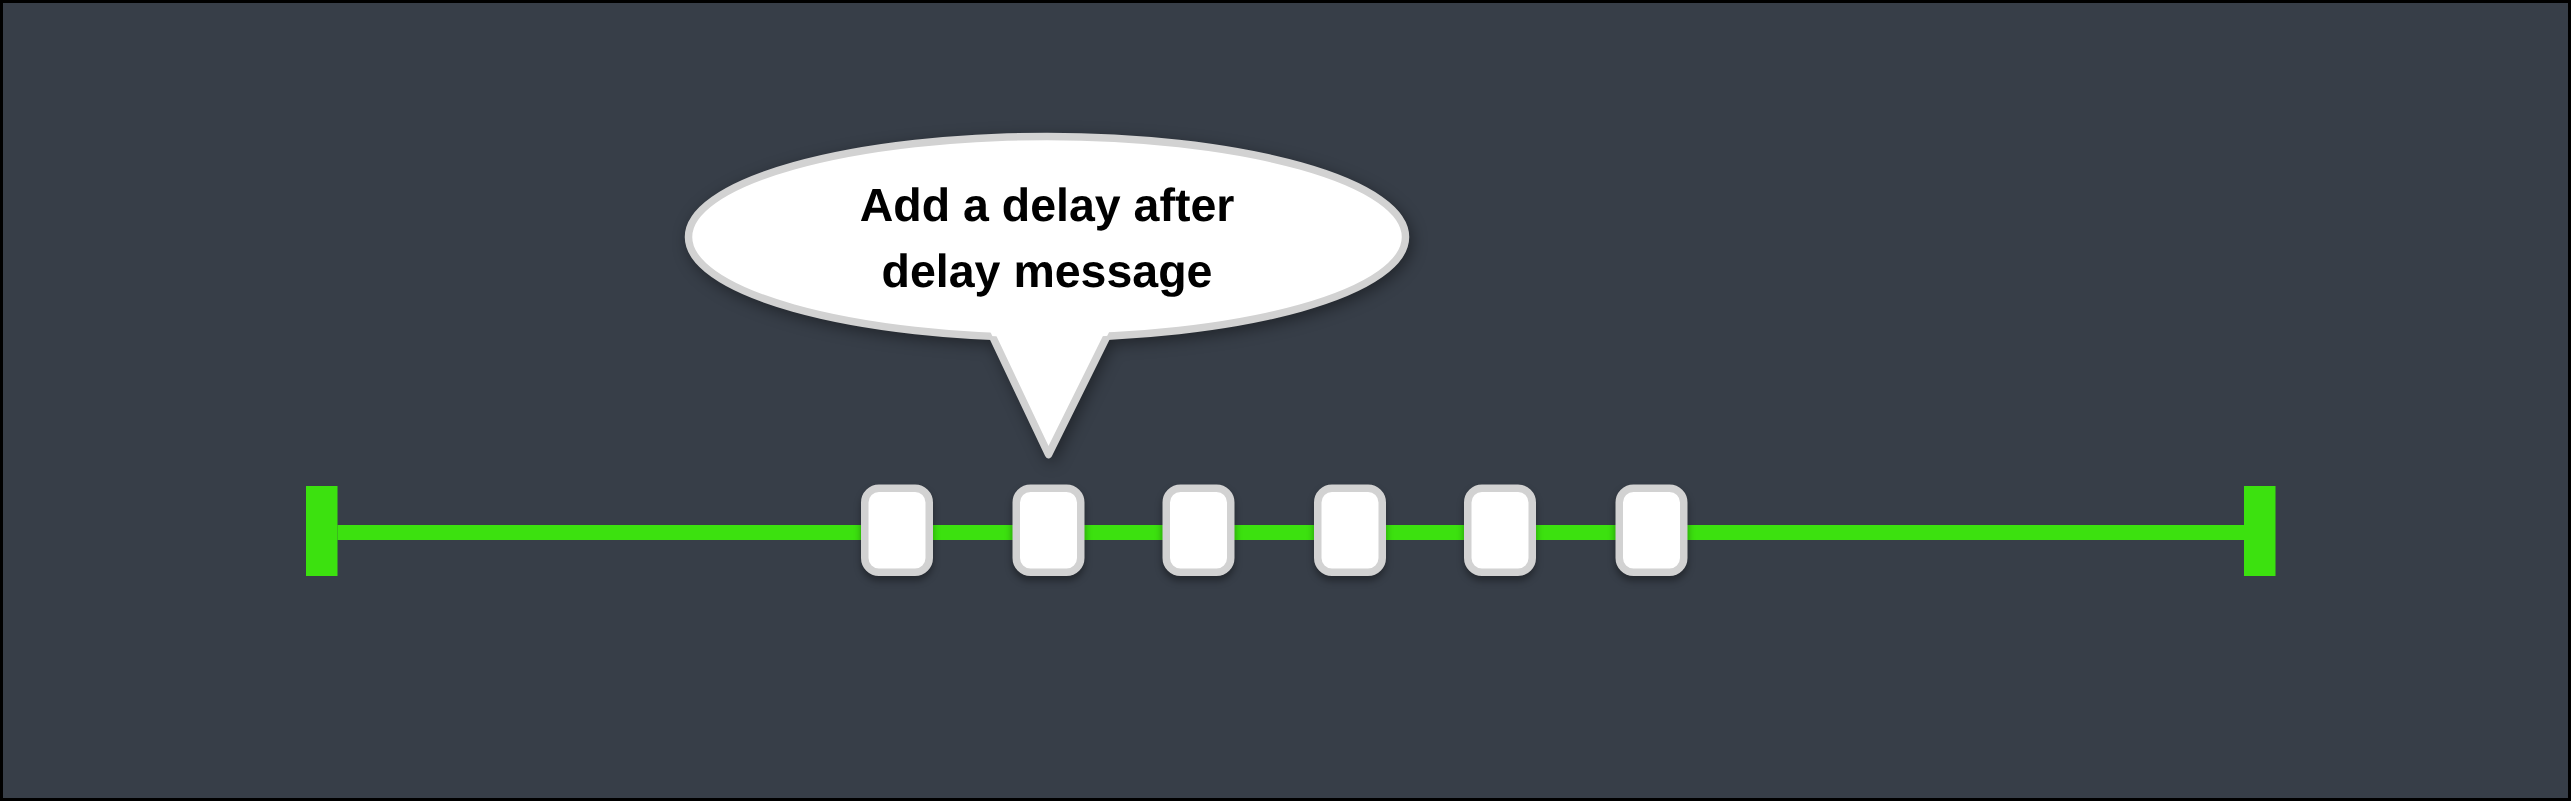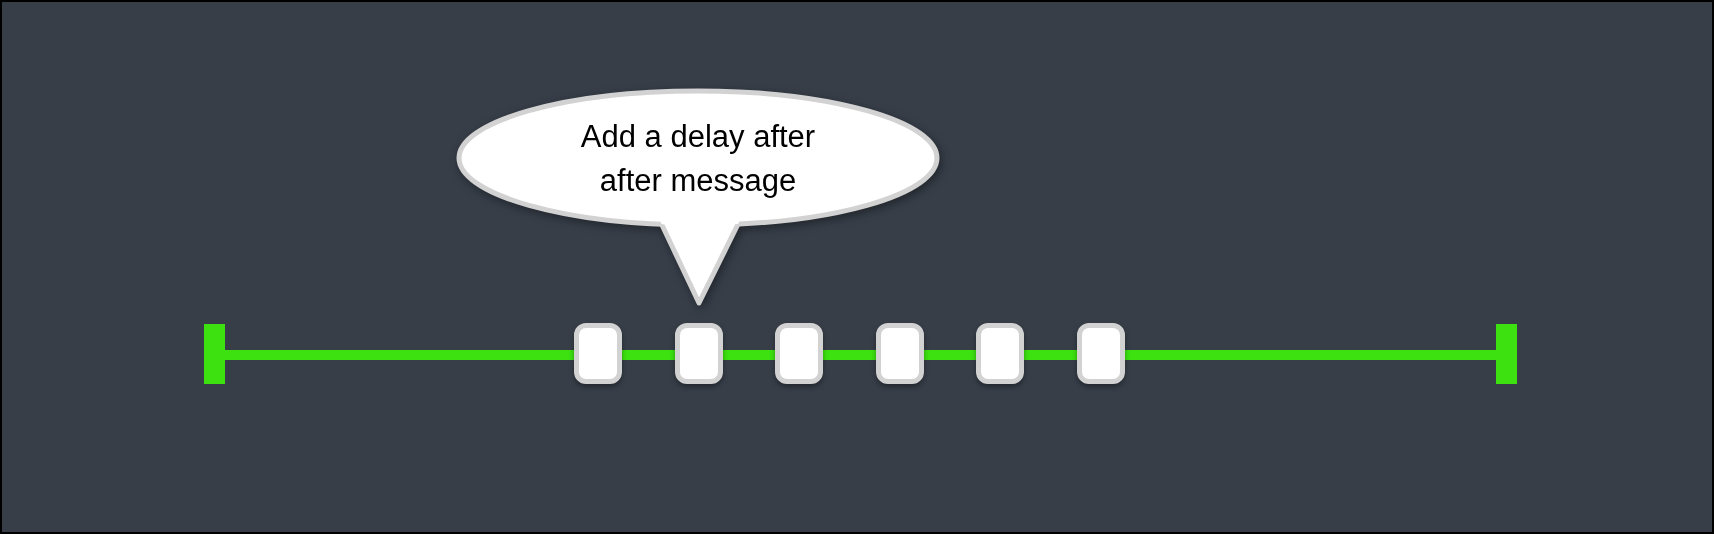--- a/index.html
+++ b/index.html
@@ -56,21 +56,21 @@
     position: absolute;
     left: 457px; top: 96px;
     width: 478px; height: 122px;
     display: flex;
     flex-direction: column;
     align-items: center;
     justify-content: center;
     text-align: center;
     color: #000000;
     font-size: 31px;
-    font-weight: normal;
+    font-weight: bold;
     line-height: 44px;
   }
 </style>
 </head>
 <body>
 
 <div class="stage">
 
   <div class="tl-line"></div>
   <div class="tl-cap left"></div>
@@ -95,16 +95,16 @@
 
     <ellipse cx="696" cy="156" rx="239" ry="67" fill="#ffffff" stroke="#d2d2d2" stroke-width="5"></ellipse>
 
     <path d="M 651 204 L 697 301 L 745 204 Z" fill="#ffffff"></path>
 
     <path d="M 651 204 L 697 301 L 745 204" fill="none" stroke="#d2d2d2" stroke-width="5" stroke-linejoin="round" mask="url(#tailmask)"></path>
   </svg>
 
   <div class="callout-text">
     <span>Add a delay after</span>
-    <span>after message</span>
+    <span>delay message</span>
   </div>
 
 </div>
 
 </body></html>

